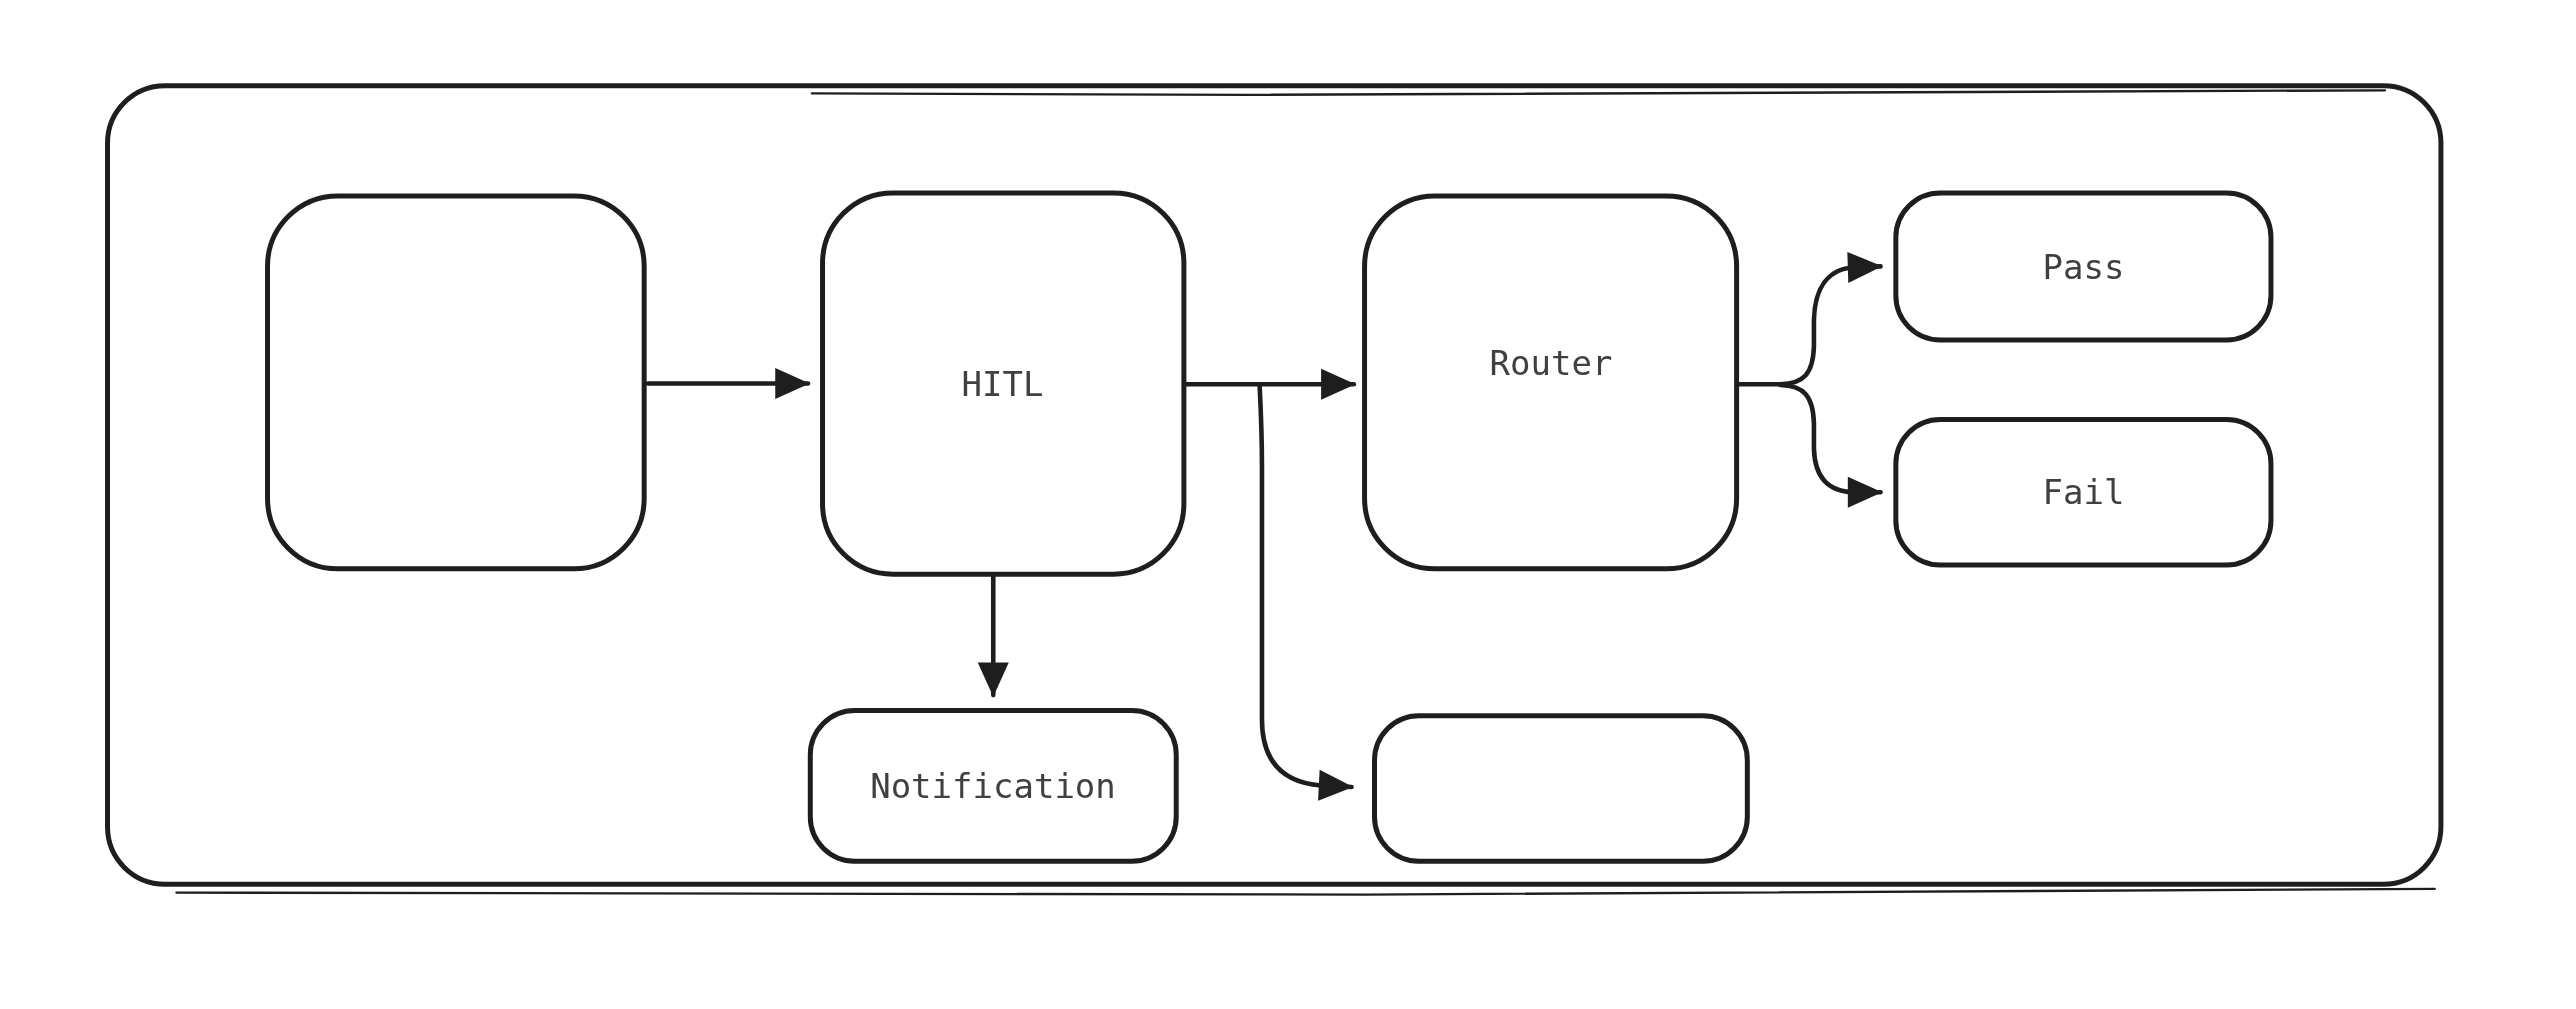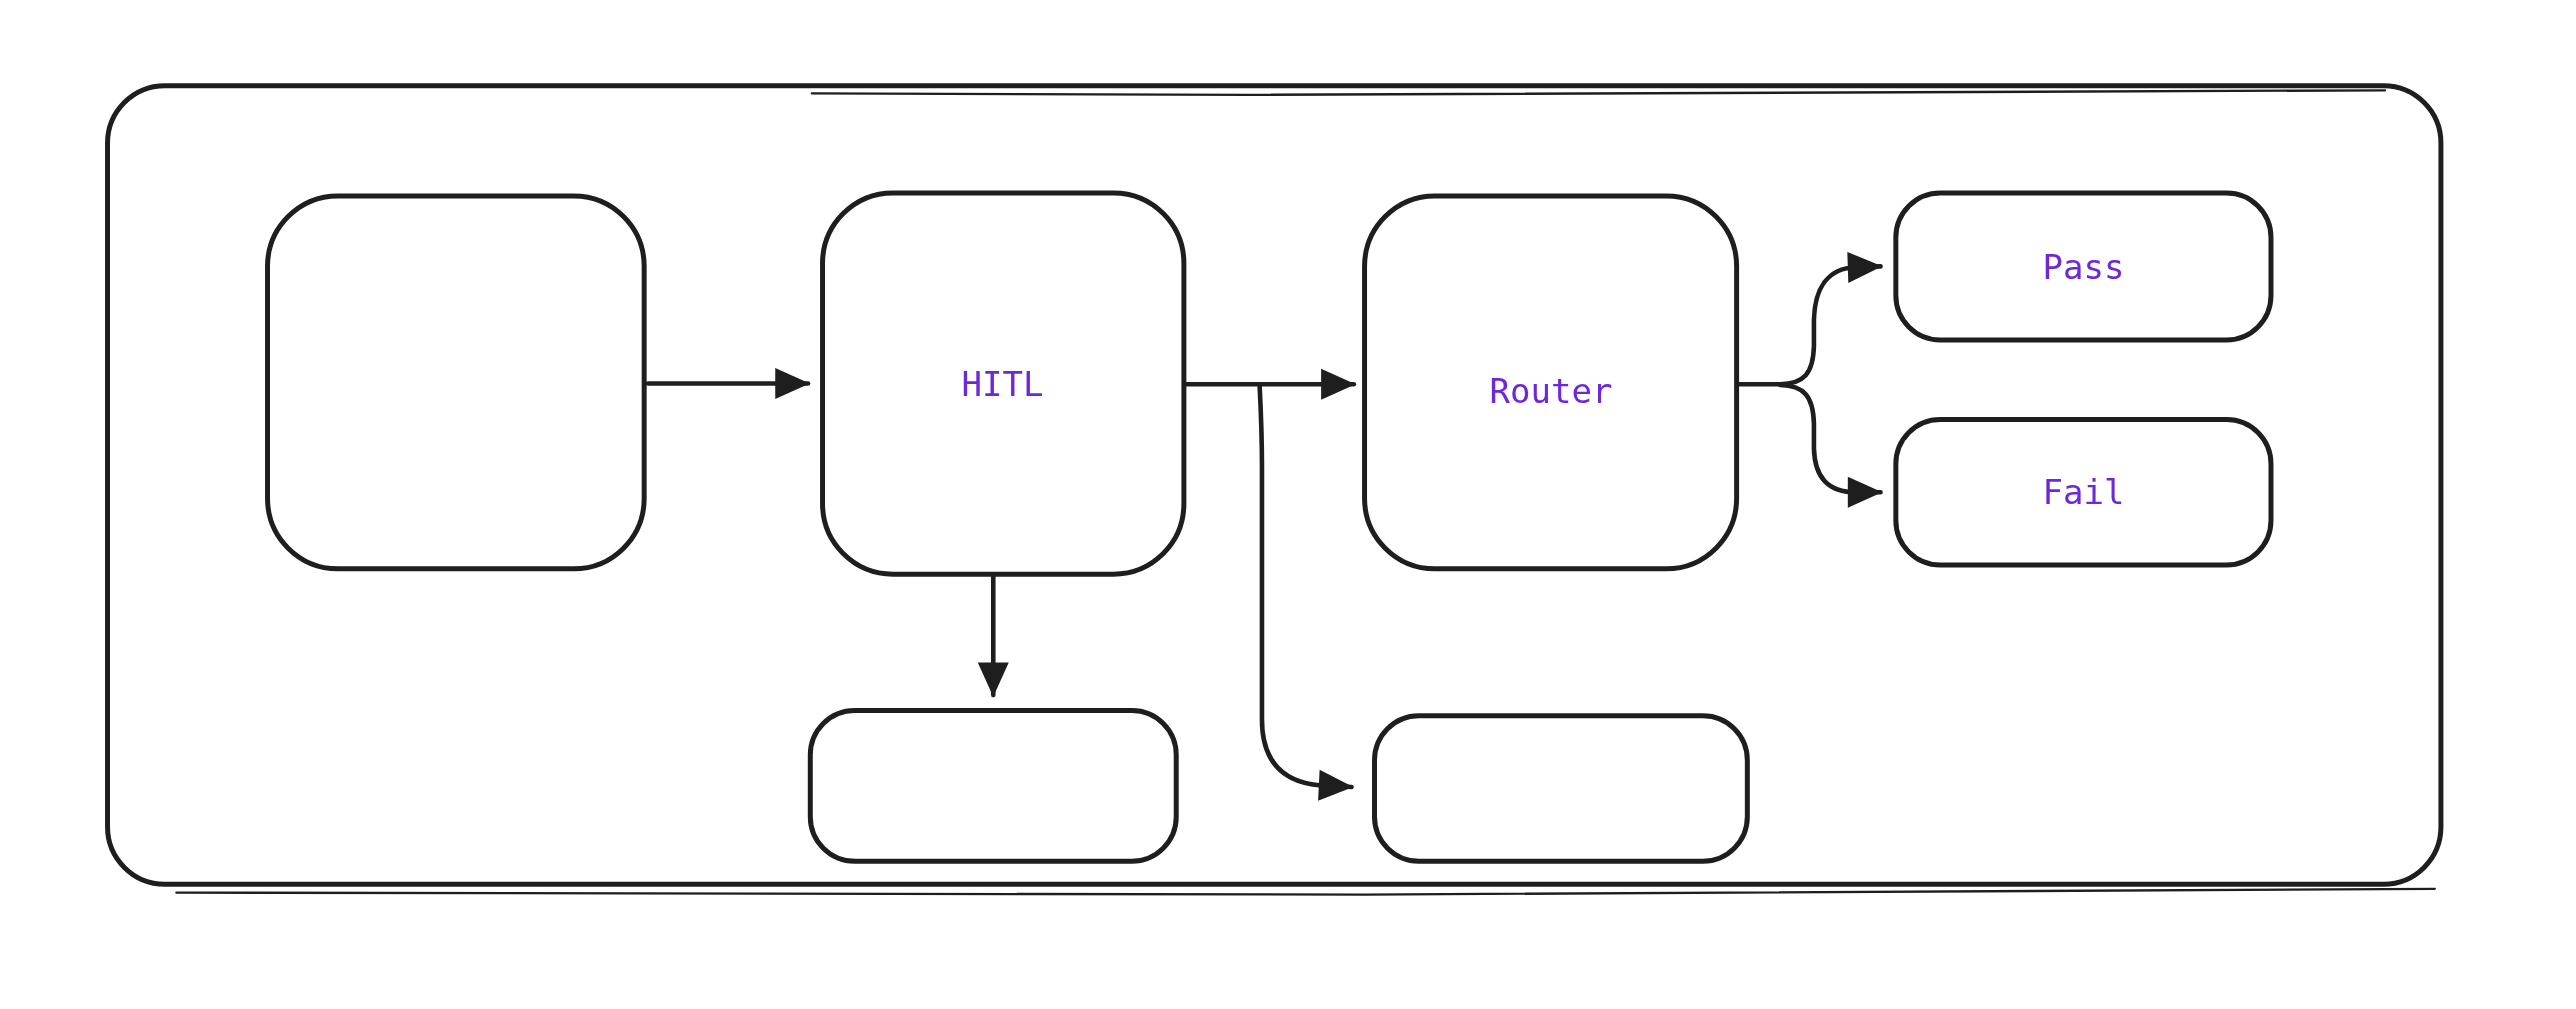--- a/index.html
+++ b/index.html
@@ -17,21 +17,21 @@
   .canvas svg {
     position: absolute;
     left: 0;
     top: 0;
   }
   .node-label, .container-label {
     position: absolute;
     font-family: "DejaVu Sans Mono", "Liberation Mono", monospace;
     font-size: 34px;
     line-height: 47px;
-    color: #6d28d9;
+    color: #404040;
     white-space: pre-line;
     pointer-events: none;
   }
   .node-label {
     text-align: center;
   }
   .container-label {
     text-align: left;
   }
   .shape {
@@ -82,19 +82,20 @@
 
     <path d="M 846 501 L 1055 501" marker-end="url(#arrowhead)" class="edge"></path>
     <path d="M 1549 502 L 1768 502" marker-end="url(#arrowhead)" class="edge"></path>
     <path d="M 1297 753 L 1297 908" marker-end="url(#arrowhead)" class="edge"></path>
     <path d="M 1645 505 C 1647 545 1648 565 1648 610 L 1648 940 C 1648 995 1675 1022 1725 1026 L 1765 1028" marker-end="url(#arrowhead)" class="edge"></path>
     <path d="M 2271 502 L 2325 502 C 2356 501 2368 488 2369 452 L 2369 418 C 2370 378 2386 350 2424 349 L 2456 348" marker-end="url(#arrowhead)" class="edge"></path>
     <path d="M 2325 503 C 2356 504 2368 517 2369 553 L 2369 586 C 2370 622 2386 643 2424 643 L 2456 643" marker-end="url(#arrowhead)" class="edge"></path>
   </svg>
 
   <div class="node-label" style="left:822px; top:361px; width:361px;">HITL</div>
-  <div class="node-label" style="left:1365px; top:368px; width:372px;">Router</div>
+  <div class="node-label" style="left:1365px; top:340px; width:372px;">Router</div>
   <div class="node-label" style="left:1896px; top:244px; width:375px;">Pass</div>
   <div class="node-label" style="left:1896px; top:469px; width:375px;">Fail</div>
+  <div class="node-label" style="left:810px; top:763px; width:366px;">Notification</div>
 
 
 </div>
 
 
 </body></html>

